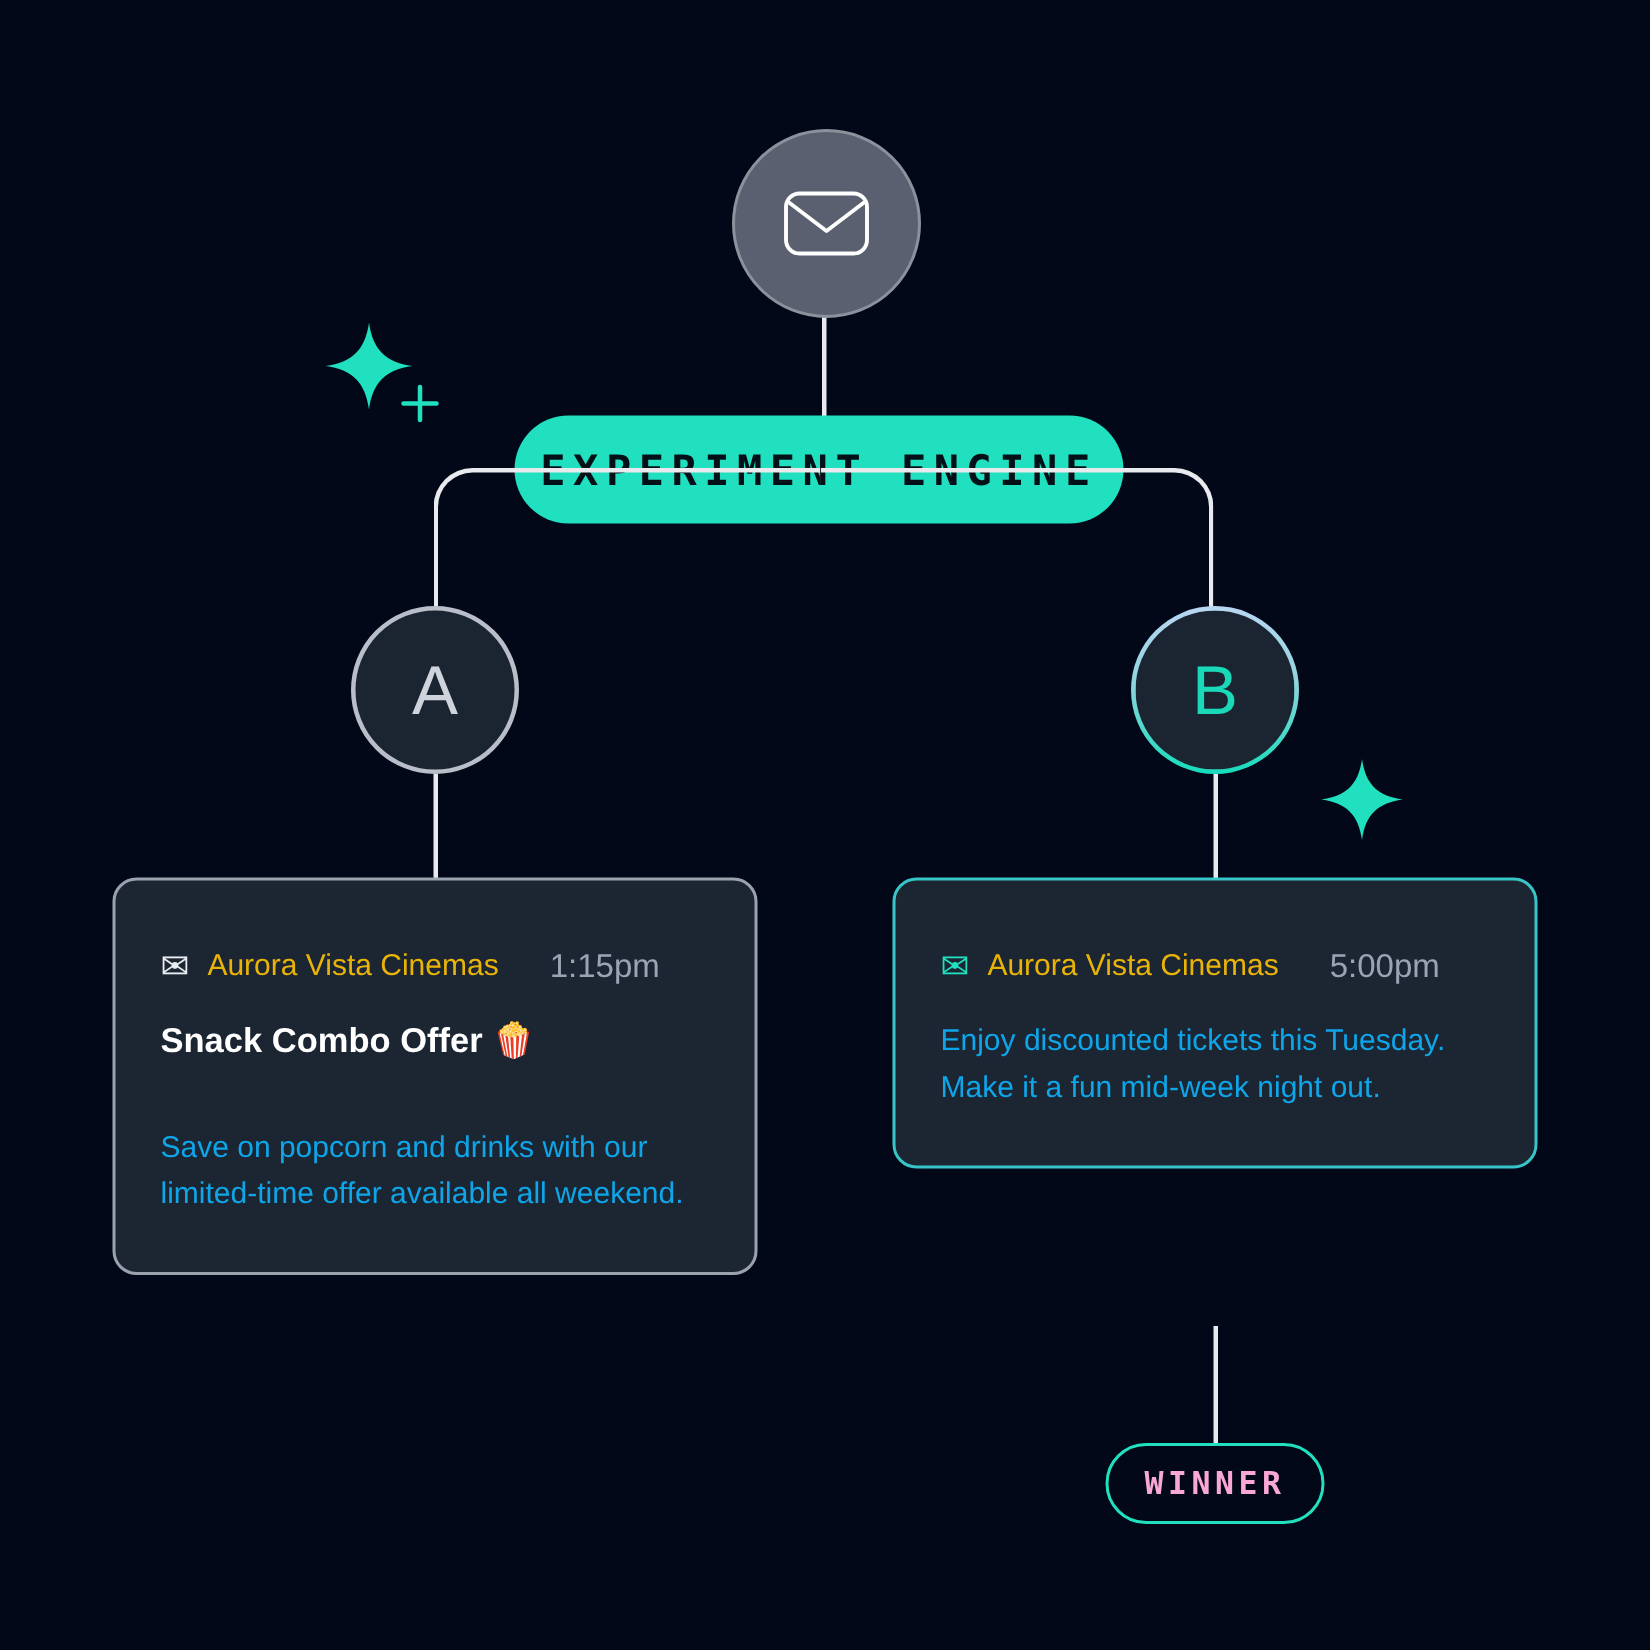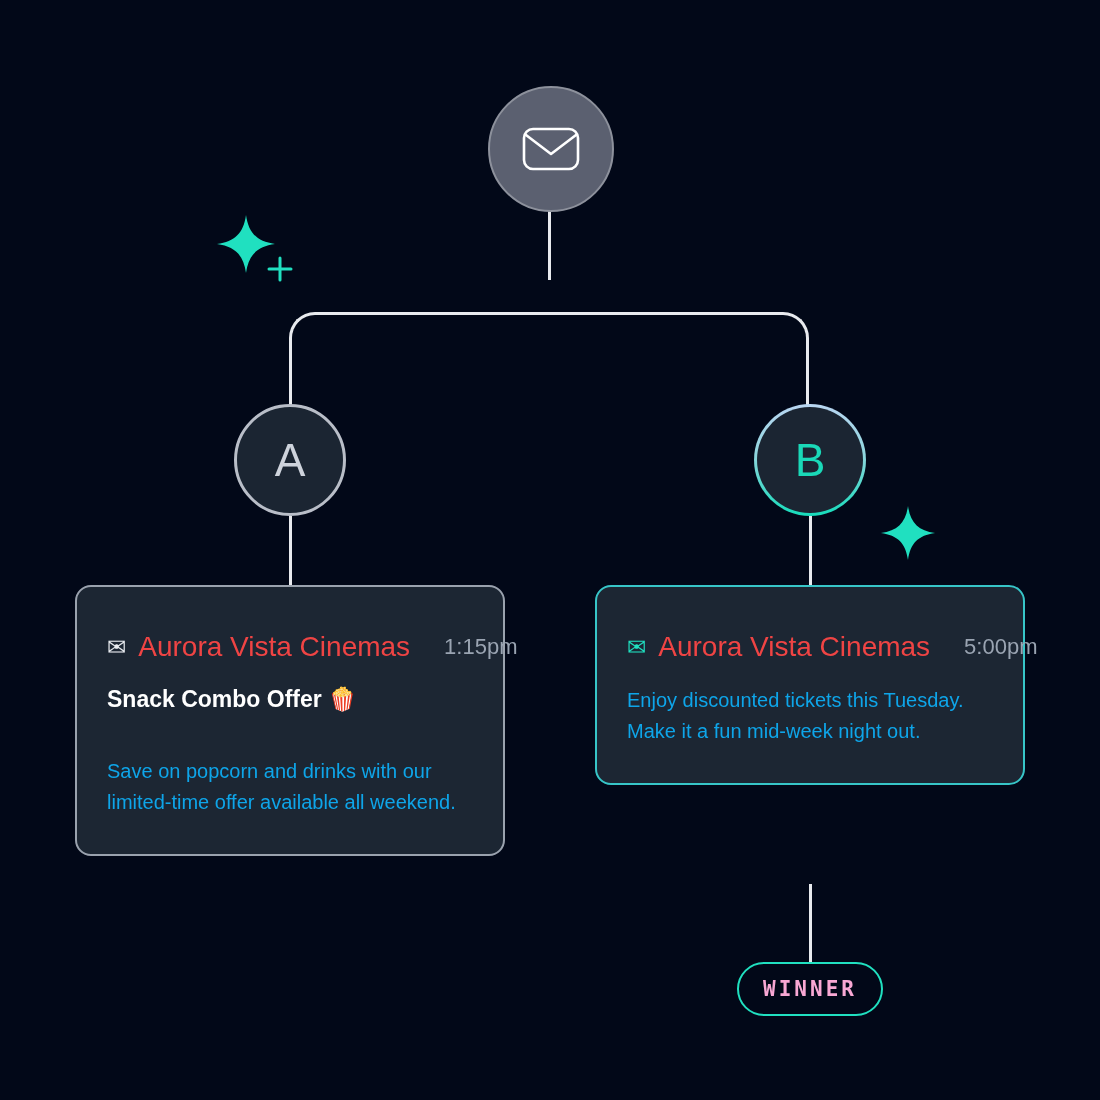--- a/index.html
+++ b/index.html
@@ -151,22 +151,22 @@
   }
   .envelope-glyph {
     font-size: 23px;
     line-height: 1;
     display: inline-block;
   }
   .env-white { color: #e9ecf1; }
   .env-teal  { color: #20e0c0; }
 
   .card-sender {
-    font-size: 28px;
-    color: #ef4444;
+    font-size: 20px;
+    color: #eab308;
     white-space: nowrap;
   }
   .card-time {
     font-size: 22px;
     color: #9aa4b2;
     margin-left: 22px;
     white-space: nowrap;
   }
 
   .card-title {
@@ -226,20 +226,23 @@
 
   <div class="source-node">
     <span>
       <svg width="58" height="44" viewBox="0 0 58 44" fill="none">
         <rect x="2" y="2" width="54" height="40" rx="9" stroke="#ffffff" stroke-width="2.6"></rect>
         <path d="M4 8 L29 27 L54 8" stroke="#ffffff" stroke-width="2.6" fill="none" stroke-linecap="round" stroke-linejoin="round"></path>
       </svg>
     </span>
   </div>
 
+  <div class="engine-pill">
+    <span class="engine-pill-label">EXPERIMENT ENGINE</span>
+  </div>
 
   <div class="branch branch-left"></div>
   <div class="branch branch-right"></div>
 
   <div class="variant-circle variant-a">
     <span class="variant-letter">A</span>
   </div>
 
   <div class="variant-circle variant-b">
     <span class="variant-letter">B</span>

